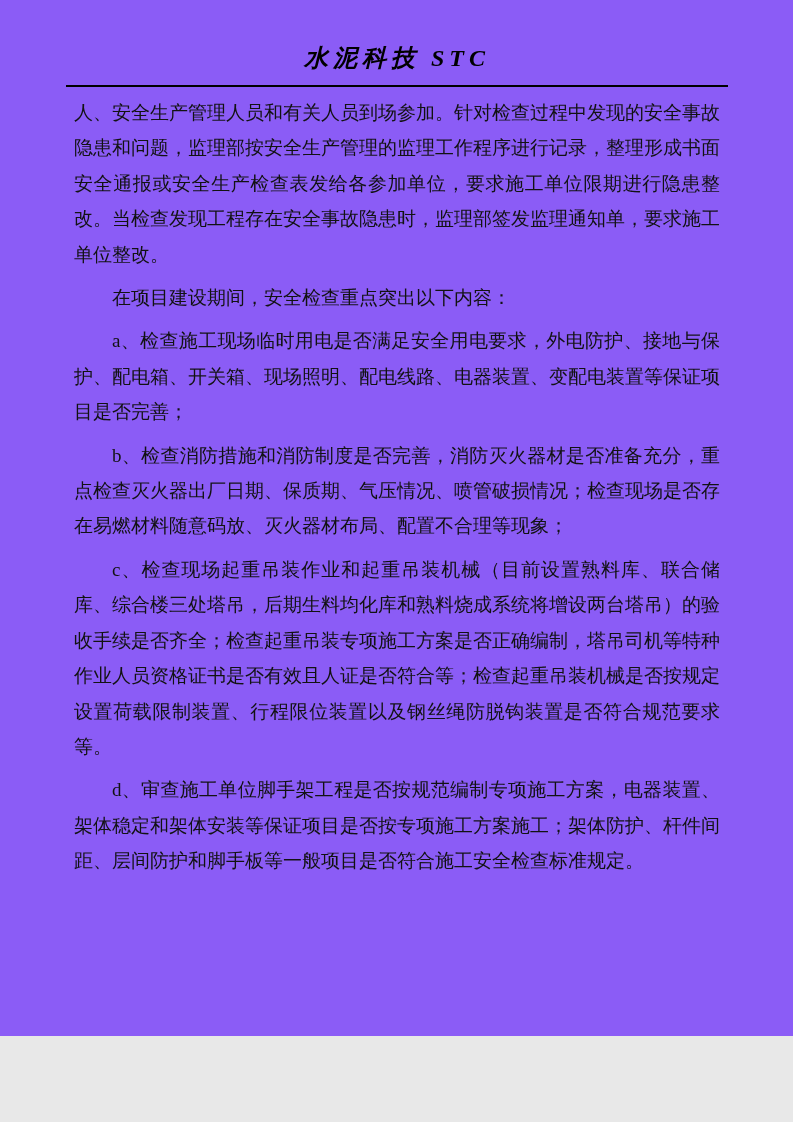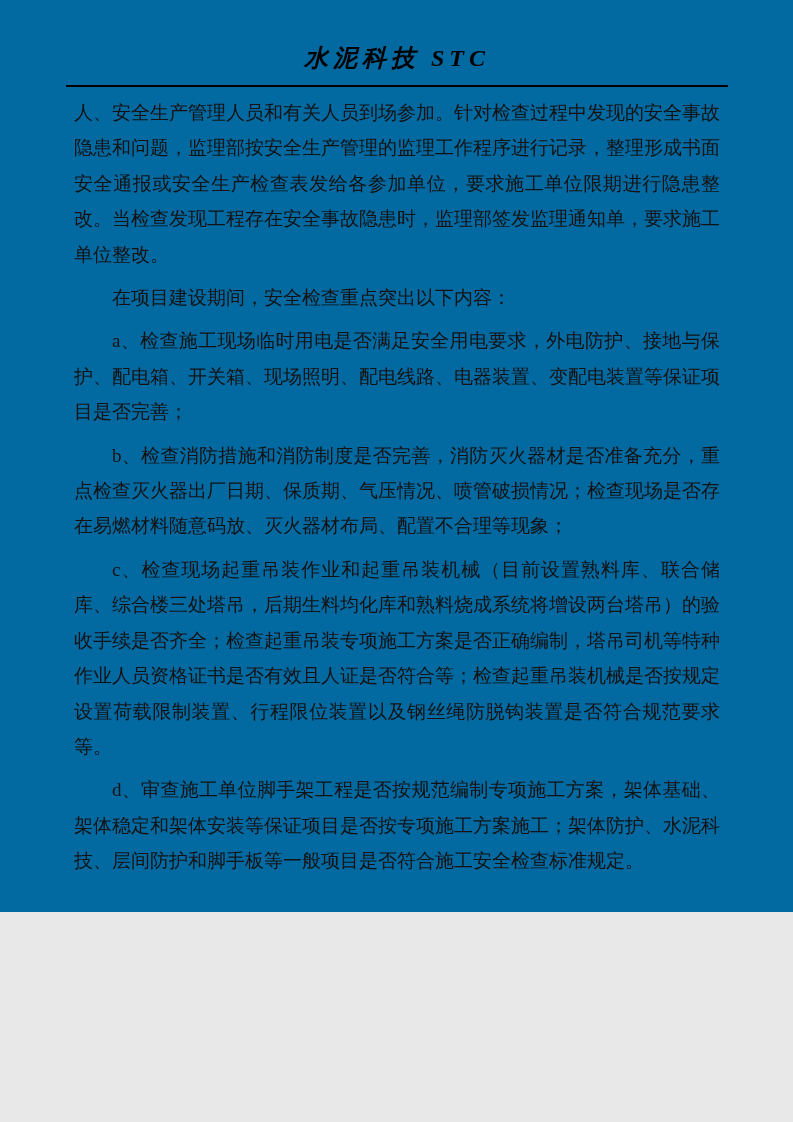--- a/index.html
+++ b/index.html
@@ -3,23 +3,23 @@
 <meta charset="utf-8">
 <style>
   html, body {
     margin: 0;
     padding: 0;
     background: #e8e8e8;
   }
   .page {
     position: relative;
     width: 793px;
-    height: 912px;
+    height: 1036px;
     margin: 0 auto;
-    background: #0369a1;
+    background: #8b5cf6;
     font-family: "Liberation Serif", "DejaVu Serif", serif;
     color: #121212;
     overflow: hidden;
   }
   .content {
     position: absolute;
     left: 66px;
     top: 0;
     width: 662px;
   }
@@ -92,21 +92,21 @@
     <h1 class="journal-title">水泥科技 STC</h1>
 
     <hr class="header-rule">
 
     <div class="body-text">
       <p>人、安全生产管理人员和有关人员到场参加。针对检查过程中发现的安全事故隐患和问题，监理部按安全生产管理的监理工作程序进行记录，整理形成书面安全通报或安全生产检查表发给各参加单位，要求施工单位限期进行隐患整改。当检查发现工程存在安全事故隐患时，监理部签发监理通知单，要求施工单位整改。</p>
       <p class="indent">在项目建设期间，安全检查重点突出以下内容：</p>
       <p class="indent">a、检查施工现场临时用电是否满足安全用电要求，外电防护、接地与保护、配电箱、开关箱、现场照明、配电线路、电器装置、变配电装置等保证项目是否完善；</p>
       <p class="indent">b、检查消防措施和消防制度是否完善，消防灭火器材是否准备充分，重点检查灭火器出厂日期、保质期、气压情况、喷管破损情况；检查现场是否存在易燃材料随意码放、灭火器材布局、配置不合理等现象；</p>
       <p class="indent">c、检查现场起重吊装作业和起重吊装机械（目前设置熟料库、联合储库、综合楼三处塔吊，后期生料均化库和熟料烧成系统将增设两台塔吊）的验收手续是否齐全；检查起重吊装专项施工方案是否正确编制，塔吊司机等特种作业人员资格证书是否有效且人证是否符合等；检查起重吊装机械是否按规定设置荷载限制装置、行程限位装置以及钢丝绳防脱钩装置是否符合规范要求等。</p>
-      <p class="indent">d、审查施工单位脚手架工程是否按规范编制专项施工方案，架体基础、架体稳定和架体安装等保证项目是否按专项施工方案施工；架体防护、水泥科技、层间防护和脚手板等一般项目是否符合施工安全检查标准规定。</p>
+      <p class="indent">d、审查施工单位脚手架工程是否按规范编制专项施工方案，电器装置、架体稳定和架体安装等保证项目是否按专项施工方案施工；架体防护、杆件间距、层间防护和脚手板等一般项目是否符合施工安全检查标准规定。</p>
     </div>
   </div>
 
   <div class="footer">
     <svg class="footer-line-svg" viewBox="0 0 662 8" preserveAspectRatio="none">
       <polygon points="0,3.5 165,1.8 331,0.6 497,1.8 662,3.5 497,5.6 331,7 165,5.6" fill="#000000"></polygon>
     </svg>
     <div class="footer-meta">
       <span class="page-number">45</span>
       <span class="issue-number">2023.No.2</span>

